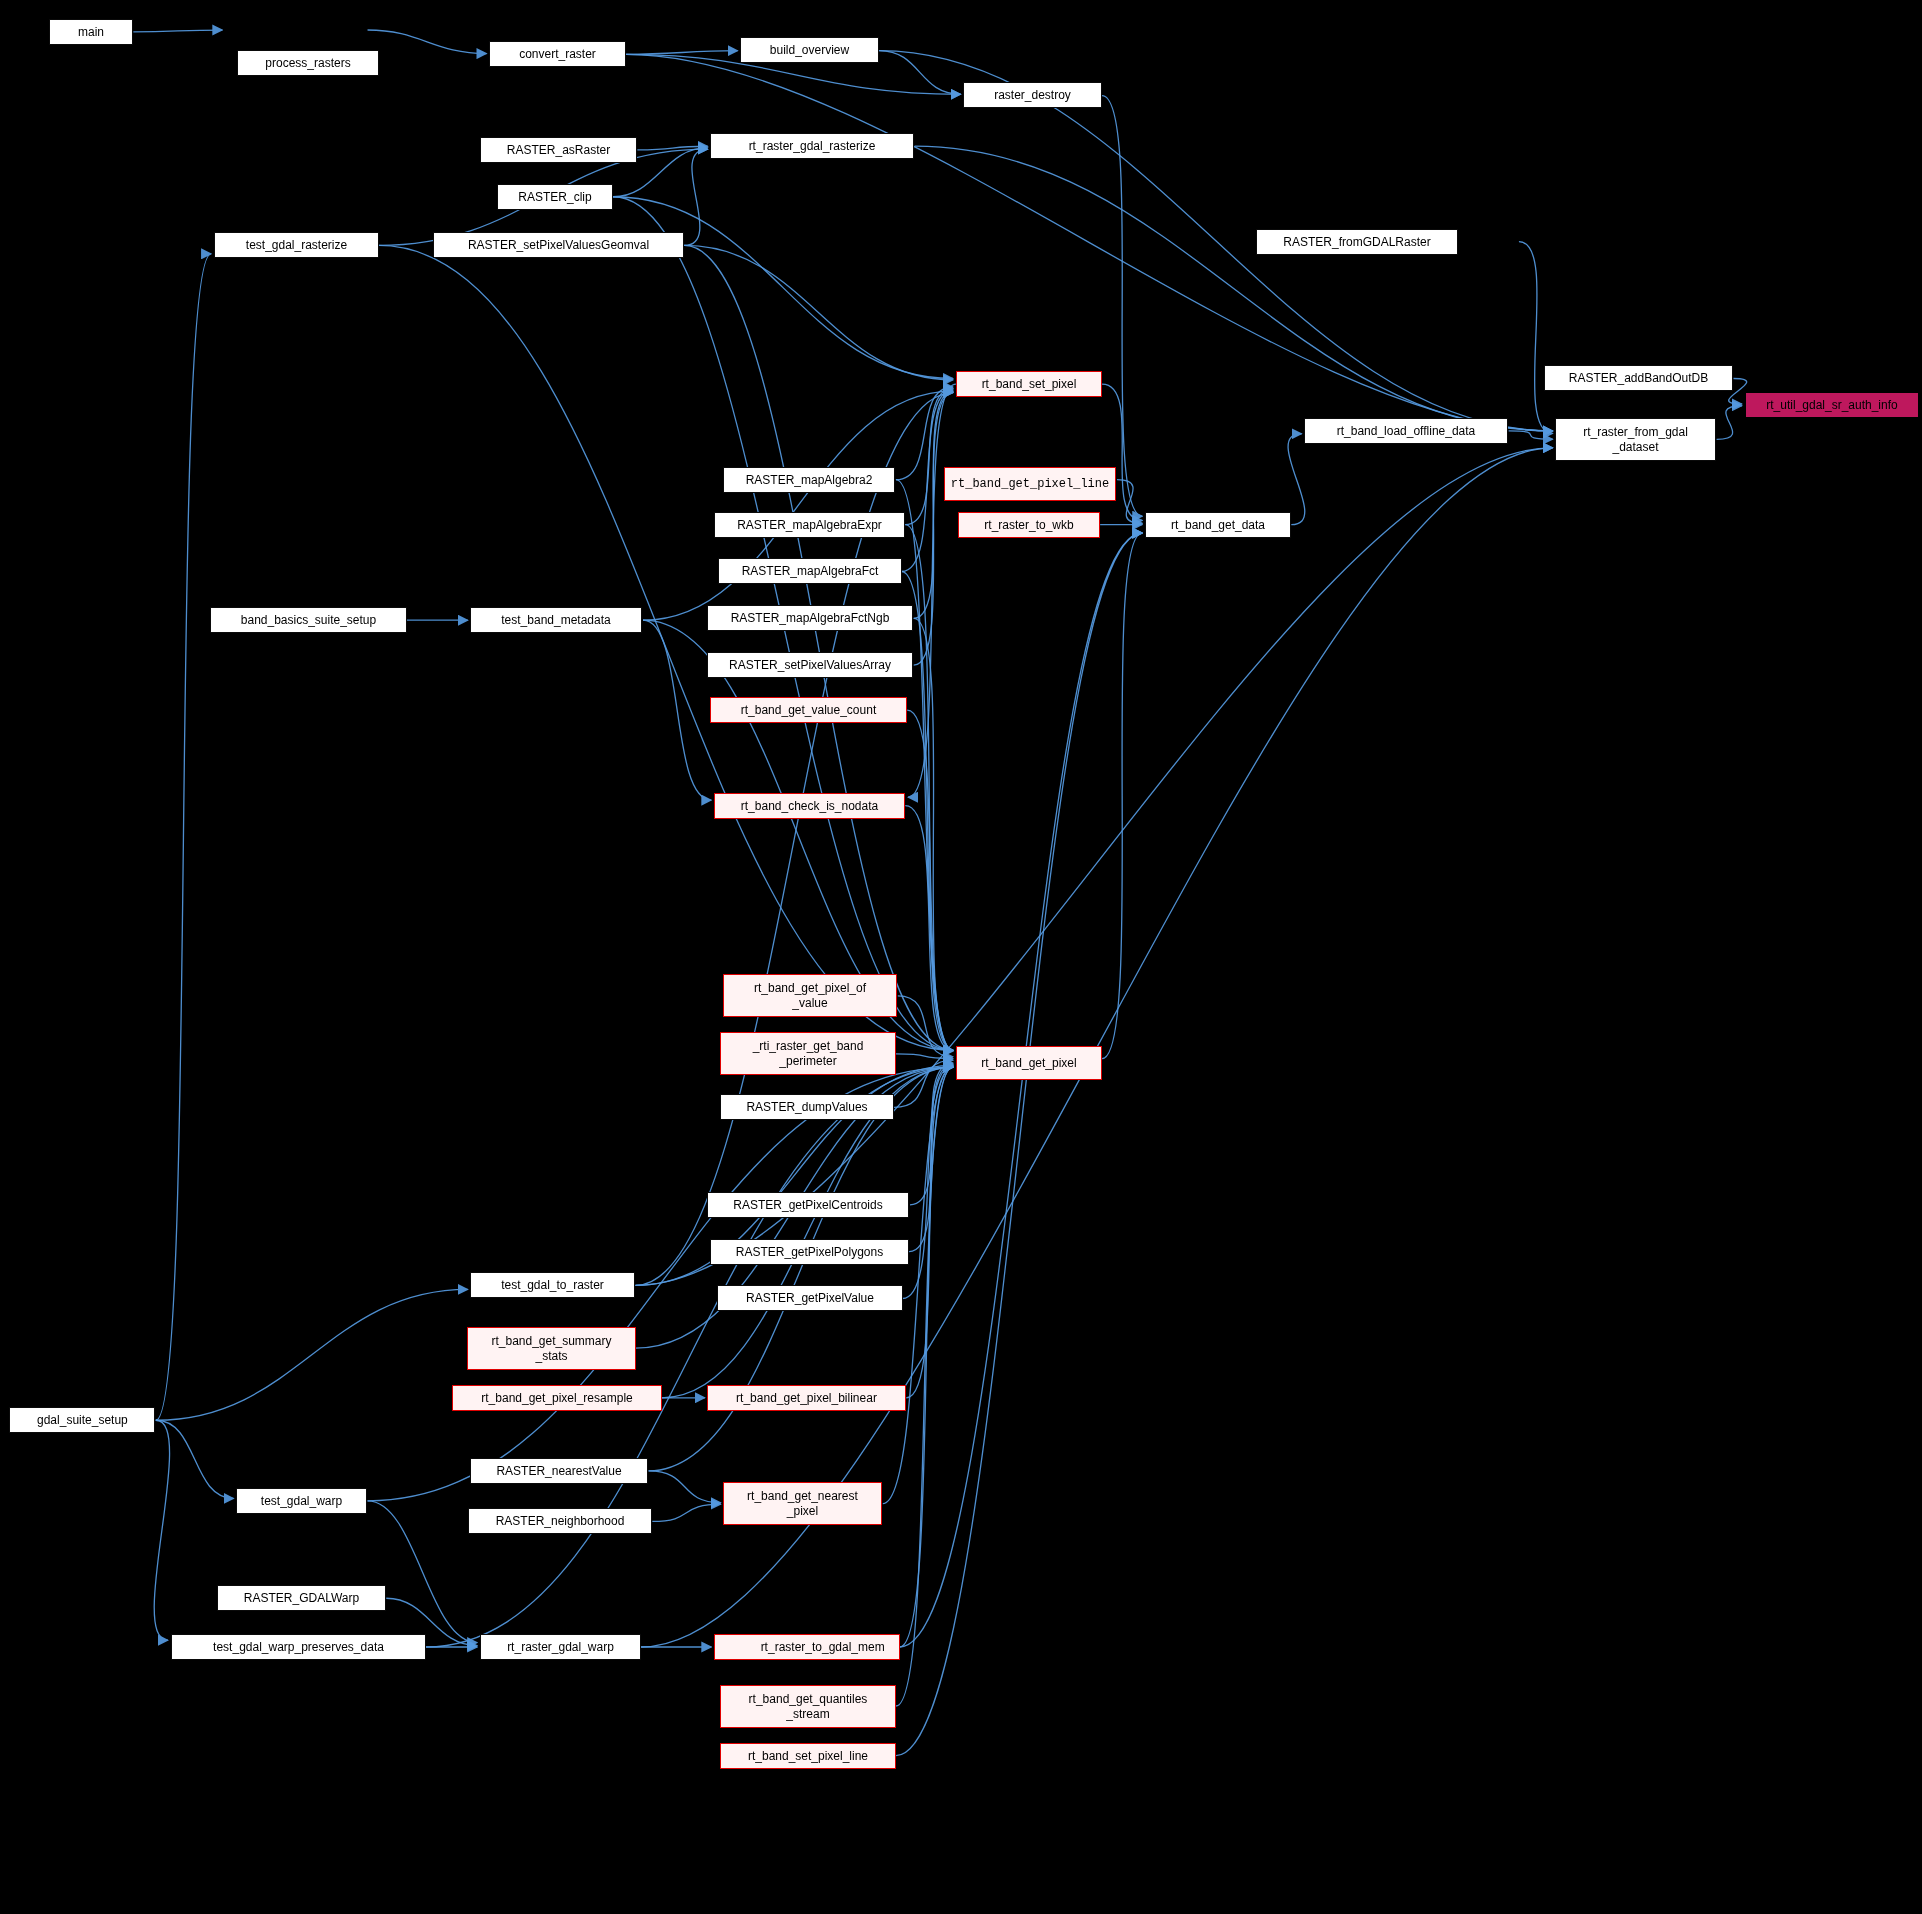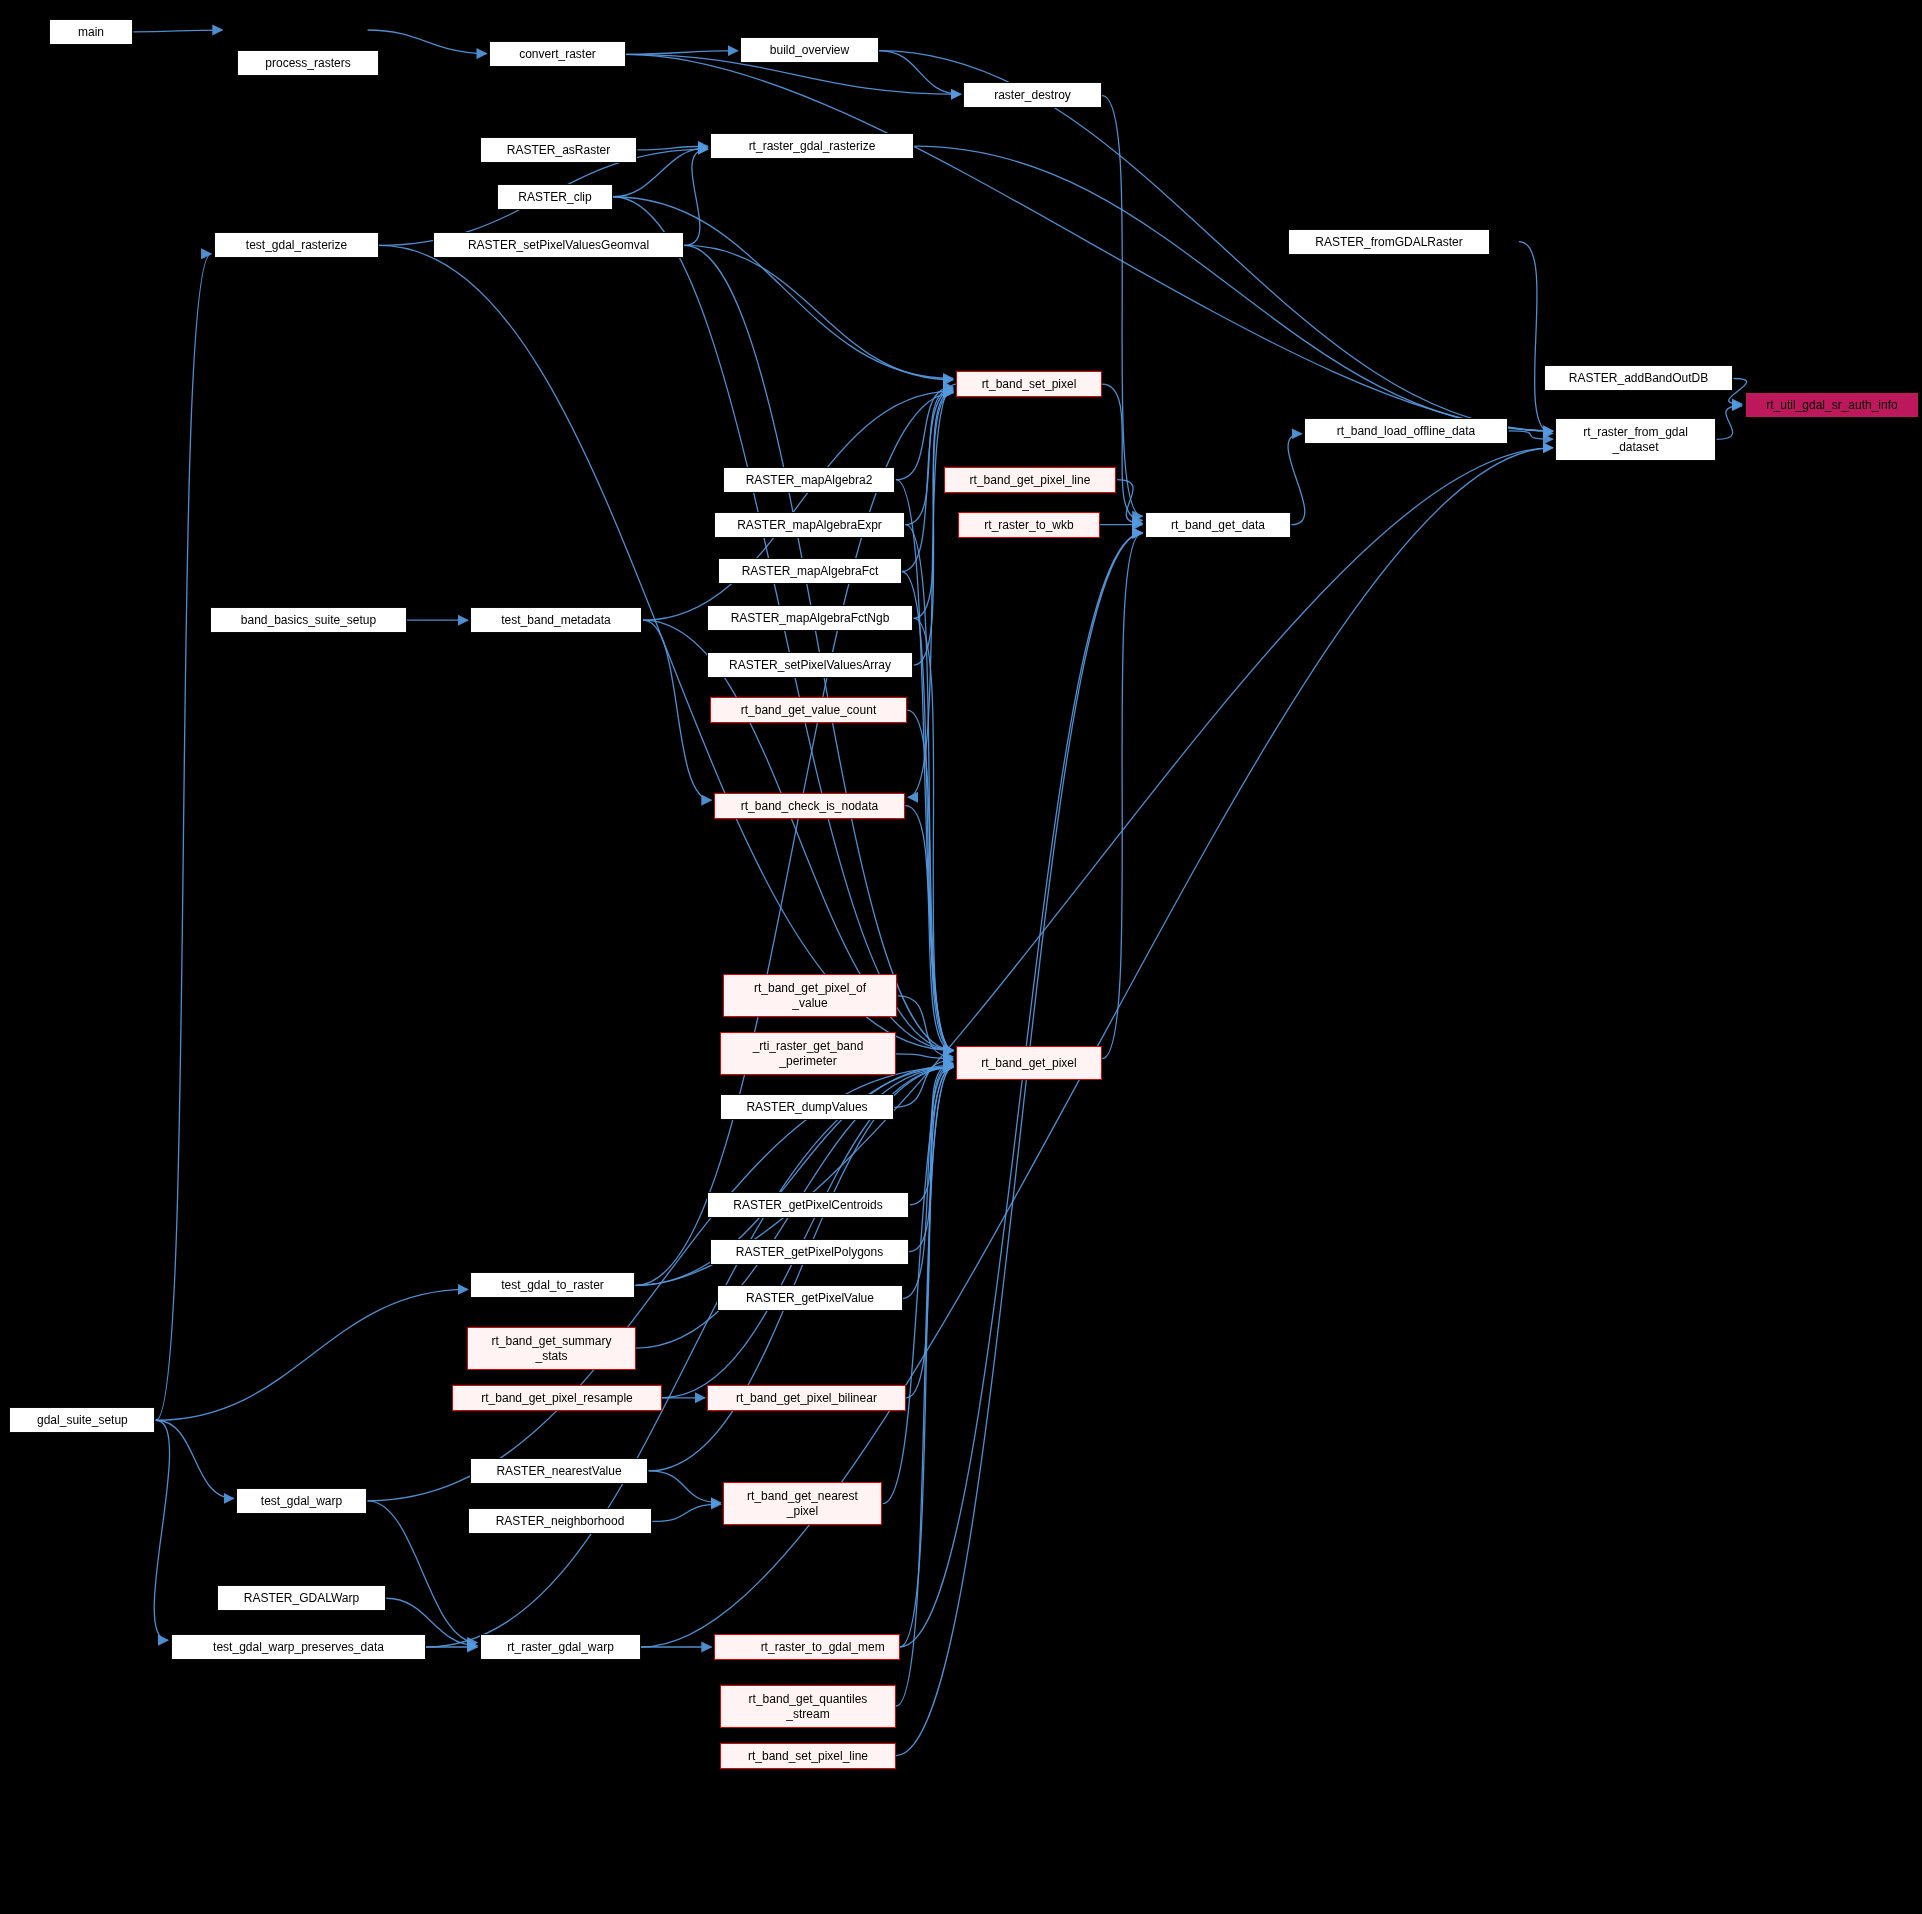--- a/index.html
+++ b/index.html
@@ -112,28 +112,28 @@
     <div class="node normal" title="main" style="left: 49px; top: 19px; width: 84px; height: 26px;">main</div>
     <div class="node normal" title="process_rasters" style="left: 237px; top: 17px; width: 142px; height: 26px; margin-top: 33px;">process_rasters</div>
     <div class="node normal" title="convert_raster" style="left: 489px; top: 41px; width: 137px; height: 26px;">convert_raster</div>
     <div class="node normal" title="build_overview" style="left: 740px; top: 37px; width: 139px; height: 26px;">build_overview</div>
     <div class="node normal" title="raster_destroy" style="left: 963px; top: 82px; width: 139px; height: 26px;">raster_destroy</div>
     <div class="node normal" title="RASTER_asRaster" style="left: 480px; top: 137px; width: 157px; height: 26px;">RASTER_asRaster</div>
     <div class="node normal" title="rt_raster_gdal_rasterize" style="left: 710px; top: 133px; width: 204px; height: 26px;">rt_raster_gdal_rasterize</div>
     <div class="node normal" title="RASTER_clip" style="left: 497px; top: 184px; width: 116px; height: 26px;">RASTER_clip</div>
     <div class="node normal" title="test_gdal_rasterize" style="left: 214px; top: 232px; width: 165px; height: 26px;">test_gdal_rasterize</div>
     <div class="node normal" title="RASTER_setPixelValuesGeomval" style="left: 433px; top: 232px; width: 251px; height: 26px;">RASTER_setPixelValuesGeomval</div>
-    <div class="node normal" title="RASTER_fromGDALRaster" style="left: 1288px; top: 229px; width: 202px; height: 26px;">RASTER_fromGDALRaster</div>
+    <div class="node normal" title="RASTER_fromGDALRaster" style="left: 1256px; top: 229px; width: 202px; height: 26px;">RASTER_fromGDALRaster</div>
     <div class="node normal" title="RASTER_addBandOutDB" style="left: 1544px; top: 365px; width: 189px; height: 26px;">RASTER_addBandOutDB</div>
     <div class="node focus" title="rt_util_gdal_sr_auth_info" style="left: 1745px; top: 392px; width: 174px; height: 26px;">rt_util_gdal_sr_auth_info</div>
     <div class="node truncated" title="rt_band_set_pixel" style="left: 956px; top: 371px; width: 146px; height: 26px;">rt_band_set_pixel</div>
     <div class="node normal" title="rt_band_load_offline_data" style="left: 1304px; top: 418px; width: 204px; height: 26px;">rt_band_load_offline_data</div>
     <div class="node normal" title="rt_raster_from_gdal_dataset" style="left: 1555px; top: 418px; width: 161px; height: 43px;">rt_raster_from_gdal
 _dataset</div>
-    <div class="node truncated" title="rt_band_get_pixel_line" style="left: 944px; top: 467px; width: 172px; height: 26px;">rt_band_get_pixel_line</div>
+    <div class="node truncated" title="rt_band_get_pixel_line" style="left: 944px; top: 467px; width: 172px; height: 34px; font-family: Liberation Mono, monospace;">rt_band_get_pixel_line</div>
     <div class="node truncated" title="rt_raster_to_wkb" style="left: 958px; top: 512px; width: 142px; height: 26px;">rt_raster_to_wkb</div>
     <div class="node normal" title="rt_band_get_data" style="left: 1145px; top: 512px; width: 146px; height: 26px;">rt_band_get_data</div>
     <div class="node normal" title="RASTER_mapAlgebra2" style="left: 723px; top: 467px; width: 172px; height: 26px;">RASTER_mapAlgebra2</div>
     <div class="node normal" title="RASTER_mapAlgebraExpr" style="left: 714px; top: 512px; width: 191px; height: 26px;">RASTER_mapAlgebraExpr</div>
     <div class="node normal" title="RASTER_mapAlgebraFct" style="left: 718px; top: 558px; width: 184px; height: 26px;">RASTER_mapAlgebraFct</div>
     <div class="node normal" title="band_basics_suite_setup" style="left: 210px; top: 607px; width: 197px; height: 26px;">band_basics_suite_setup</div>
     <div class="node normal" title="test_band_metadata" style="left: 470px; top: 607px; width: 172px; height: 26px;">test_band_metadata</div>
     <div class="node normal" title="RASTER_mapAlgebraFctNgb" style="left: 707px; top: 605px; width: 206px; height: 26px;">RASTER_mapAlgebraFctNgb</div>
     <div class="node normal" title="RASTER_setPixelValuesArray" style="left: 707px; top: 652px; width: 206px; height: 26px;">RASTER_setPixelValuesArray</div>
     <div class="node truncated" title="rt_band_get_value_count" style="left: 710px; top: 697px; width: 197px; height: 26px;">rt_band_get_value_count</div>

